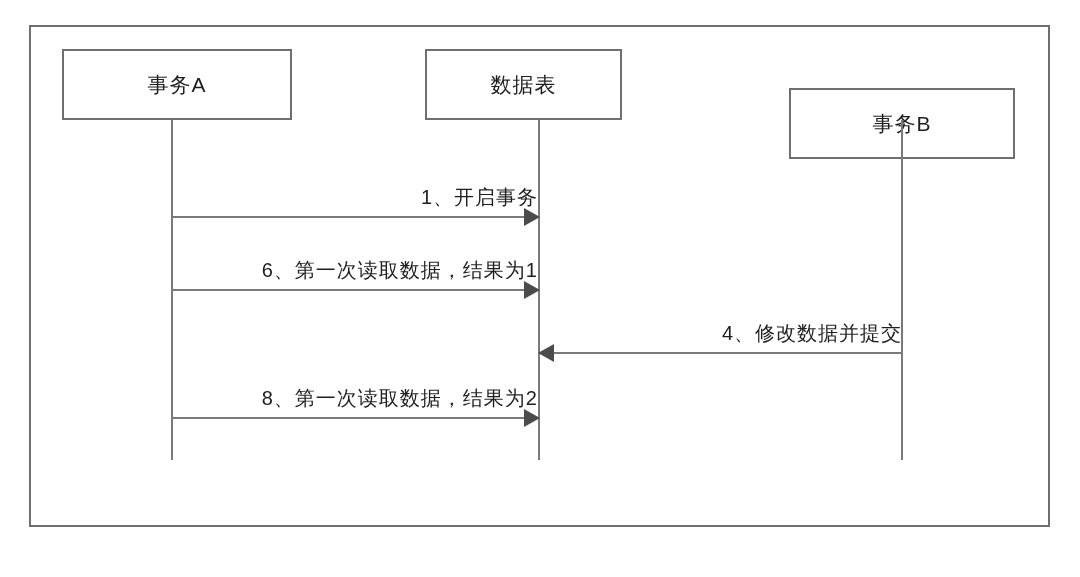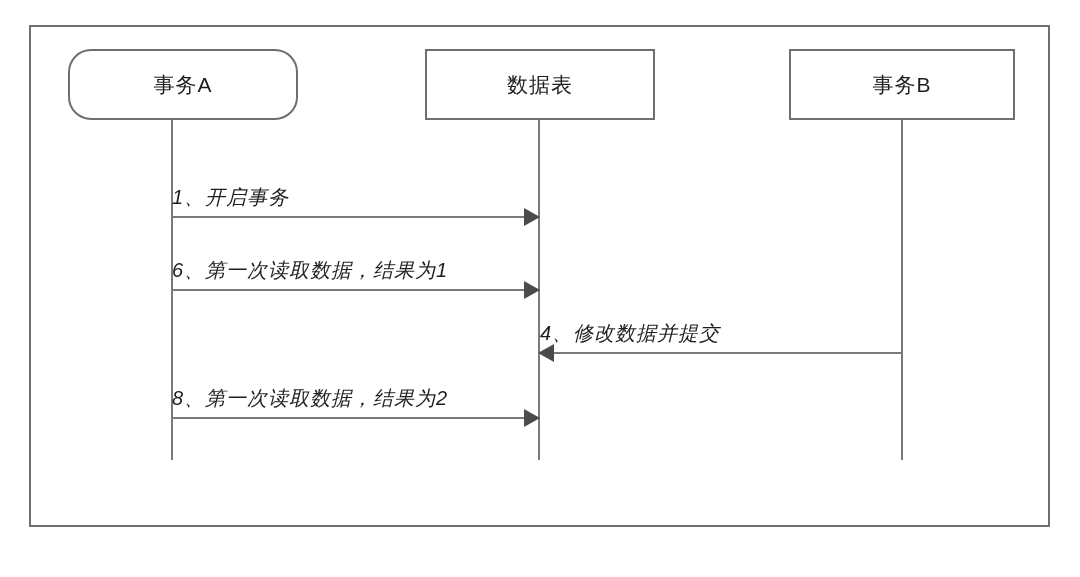--- a/index.html
+++ b/index.html
@@ -63,26 +63,25 @@
     right: 0;
     top: -1px;
     height: 2px;
     background: #7a7a7a;
   }
   .msg .label {
     position: absolute;
     left: 0;
     right: 0;
     bottom: 6px;
-    text-align: left;
+    text-align: right;
     font-size: 20px;
     color: #1e1e1e;
     white-space: nowrap;
     letter-spacing: 1px;
-    font-style: italic;
   }
   .head {
     position: absolute;
     width: 0;
     height: 0;
     top: -9px;
   }
   .head.right {
     right: -2px;
     border-top: 9px solid transparent;
@@ -96,27 +95,27 @@
     border-right: 16px solid #4b4b4b;
   }
 </style>
 </head>
 <body>
 
 <div class="canvas">
 
   <div class="frame"></div>
 
-  <div class="actor" style="left:68px; width:230px;border-radius:23px;">
+  <div class="actor" style="left:62px; width:230px;">
     <span>事务A</span>
   </div>
-  <div class="actor" style="left:425px; width:230px;text-align:right;">
+  <div class="actor" style="left:425px; width:197px;text-align:right;">
     <span>数据表</span>
   </div>
-  <div class="actor" style="left:789px; width:226px;">
+  <div class="actor" style="left:789px; width:226px;margin-top:39px;">
     <span>事务B</span>
   </div>
 
   <div class="lifeline" style="left:171px;"></div>
   <div class="lifeline" style="left:538px;"></div>
   <div class="lifeline" style="left:901px;"></div>
 
   <div class="msg" style="left:172px; top:217px; width:366px;">
     <span class="label">1、开启事务</span>
     <div class="line"></div>

